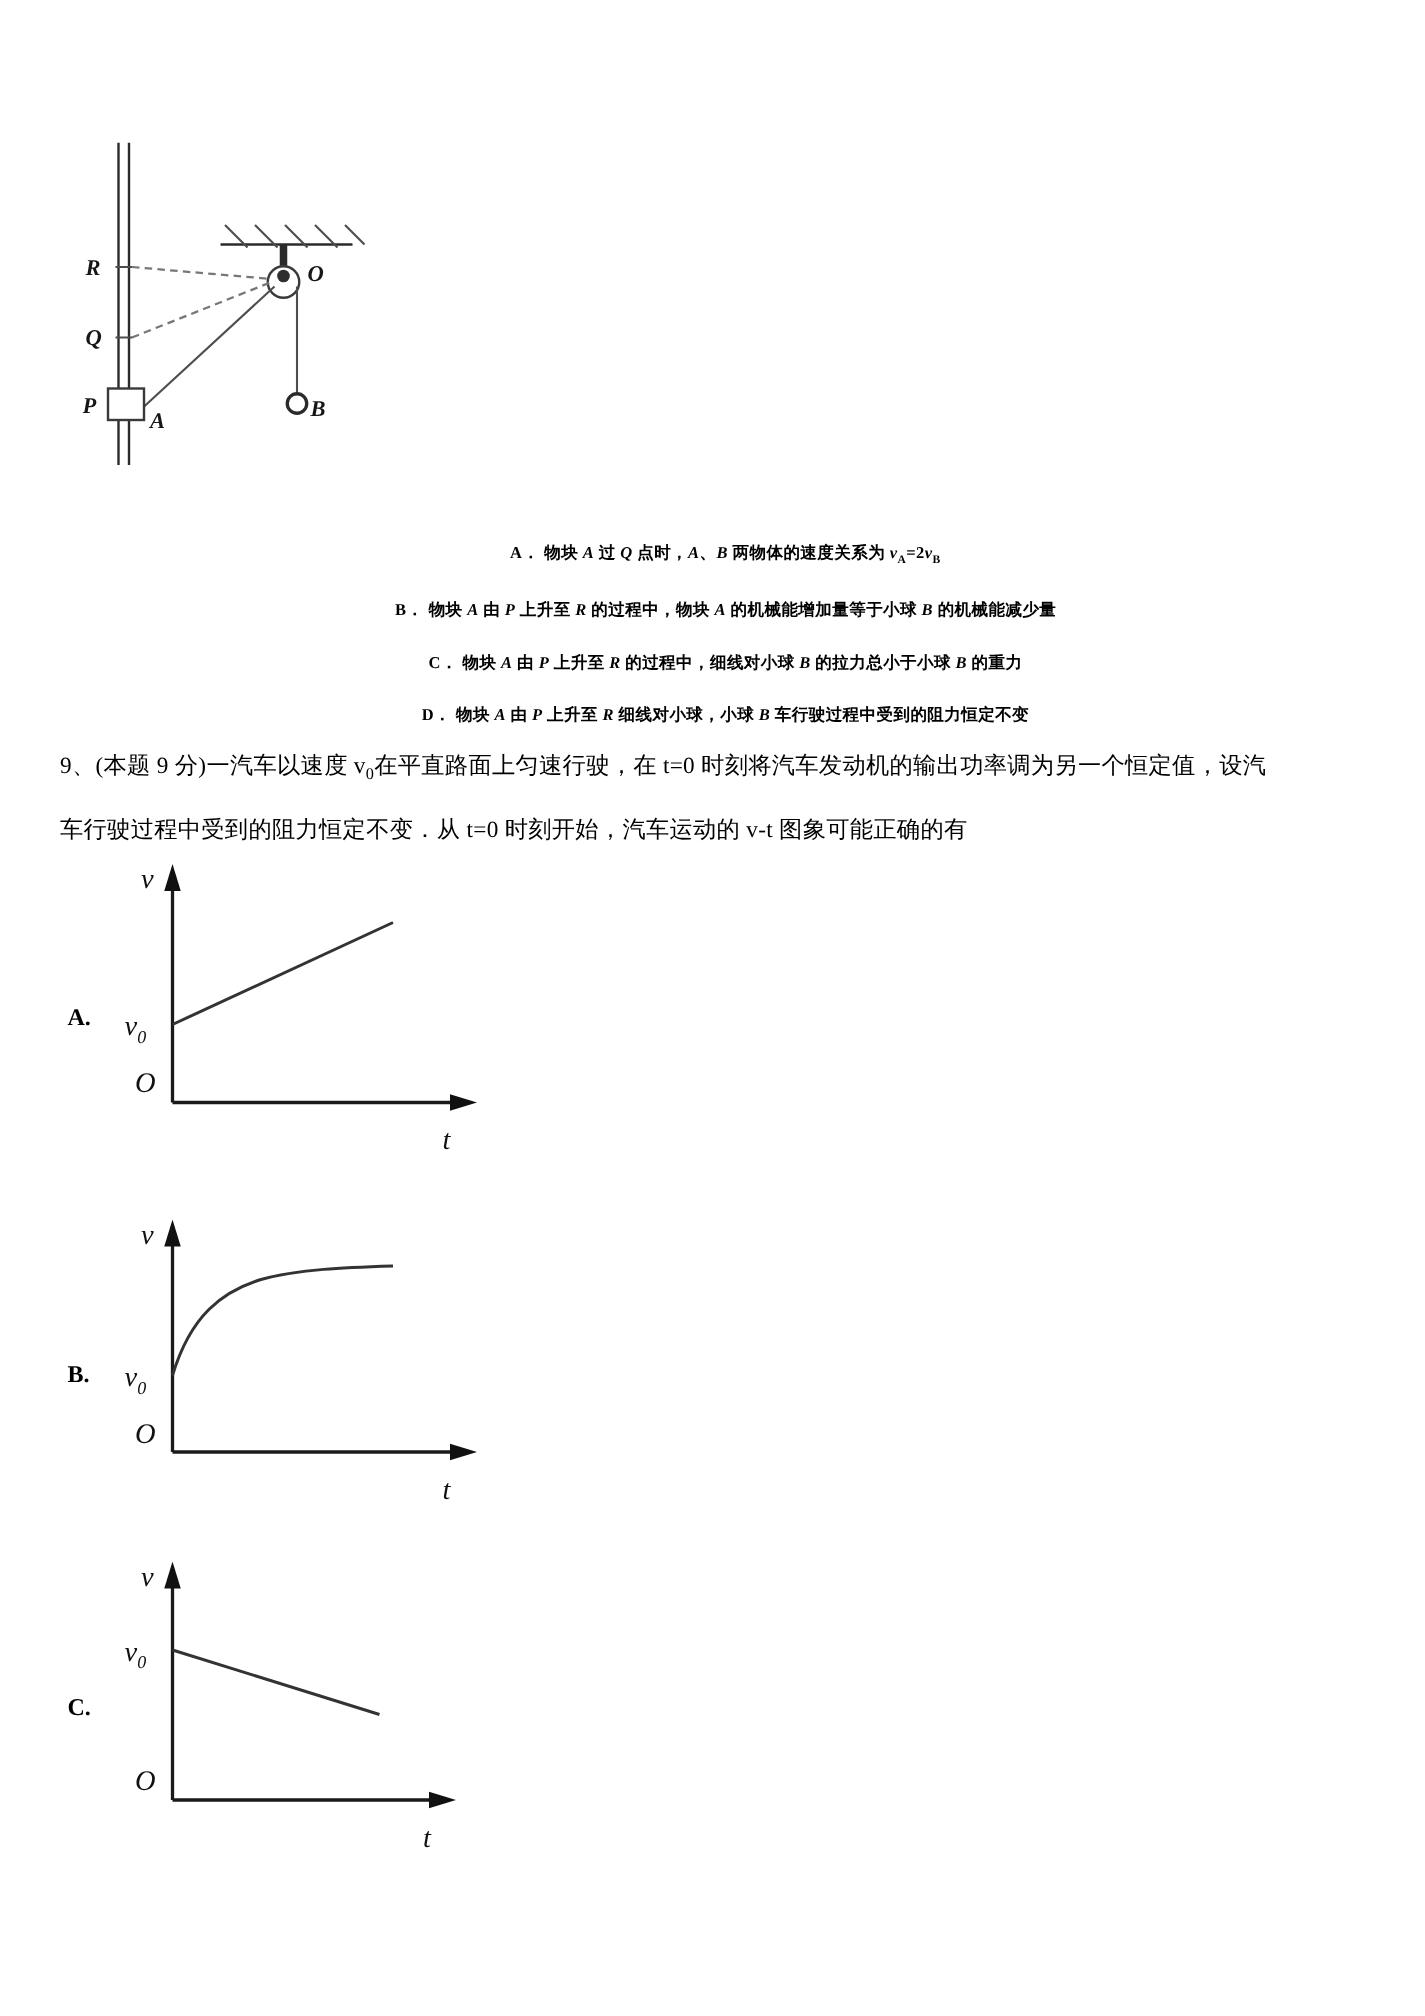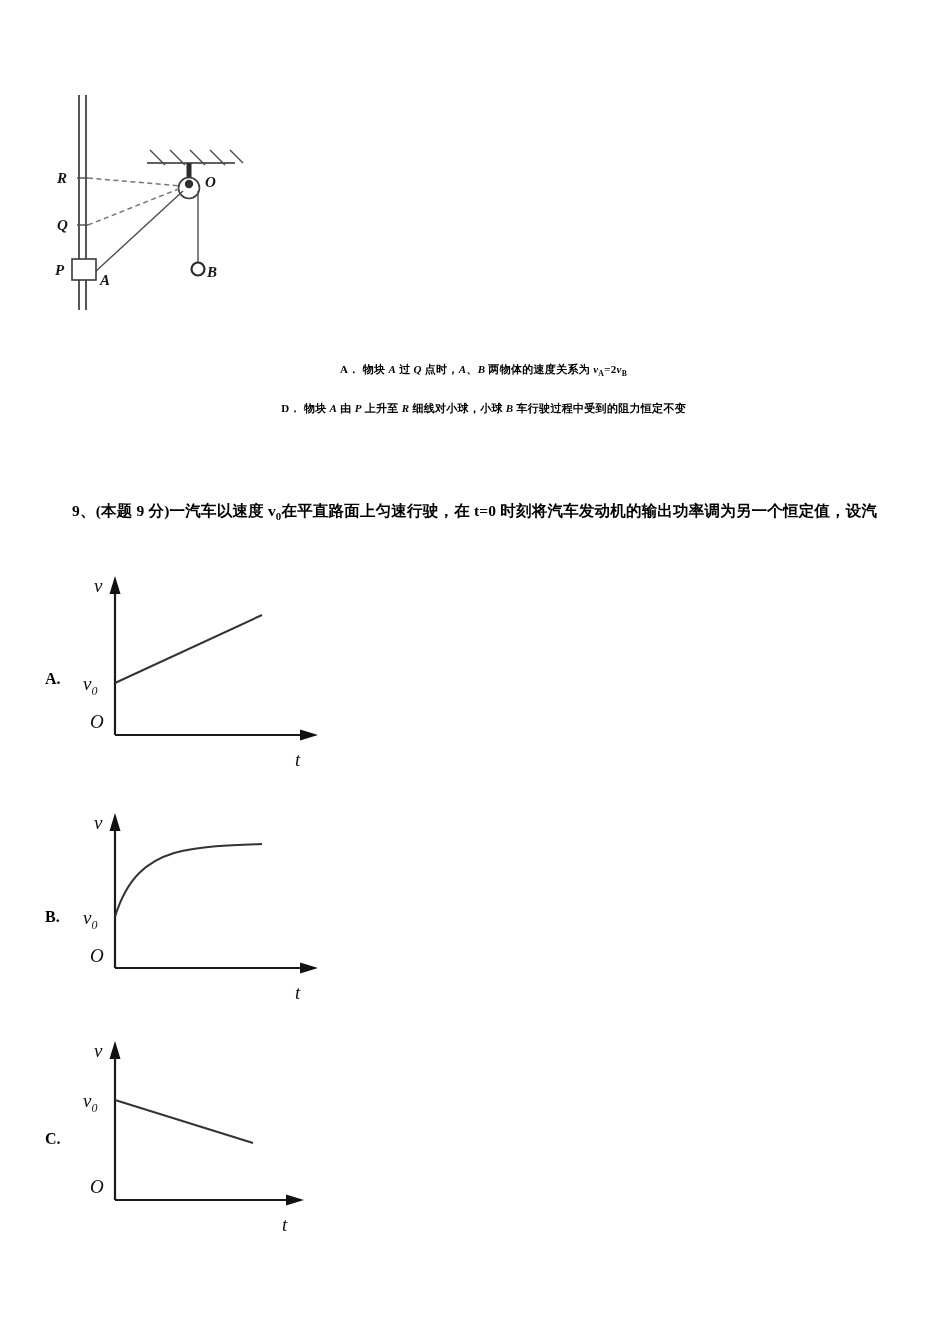--- a/index.html
+++ b/index.html
@@ -59,24 +59,23 @@
 
   
   #question9 {
     position: absolute;
     left: 40px;
     top: 492px;
     width: 880px;
   }
   #question9 .q-line {
     font-size: 15.5px;
-    font-weight: bold;
+    font-weight: normal;
     line-height: 38px;
     letter-spacing: 0.2px;
-    margin-left: 32px;
   }
 
   
   .graph-block {
     position: absolute;
     width: 330px;
     height: 215px;
   }
   #graph-a { left: 40px; top: 570px; }
   #graph-b { left: 40px; top: 805px; }
@@ -190,26 +189,33 @@
       <text class="fig-label" x="150" y="92">O</text>
       <text class="fig-label" x="152" y="182">B</text>
     </svg>
   </div>
 
   <div class="opt-list">
     <div class="opt-line">
       <span class="opt-tag">A．</span><span><span>物块 </span><span class="ital">A</span><span> 过 </span><span class="ital">Q</span><span> 点时，</span><span class="ital">A</span><span>、</span><span class="ital">B</span><span> 两物体的速度关系为 </span><span class="ital">v</span><sub>A</sub><span>=2</span><span class="ital">v</span><sub>B</sub></span>
     </div>
     <div class="opt-line">
+      <span class="opt-tag">B．</span><span><span>物块 </span><span class="ital">A</span><span> 由 </span><span class="ital">P</span><span> 上升至 </span><span class="ital">R</span><span> 的过程中，物块 </span><span class="ital">A</span><span> 的机械能增加量等于小球 </span><span class="ital">B</span><span> 的机械能减少量</span></span>
+    </div>
+    <div class="opt-line">
+      <span class="opt-tag">C．</span><span><span>物块 </span><span class="ital">A</span><span> 由 </span><span class="ital">P</span><span> 上升至 </span><span class="ital">R</span><span> 的过程中，细线对小球 </span><span class="ital">B</span><span> 的拉力总小于小球 </span><span class="ital">B</span><span> 的重力</span></span>
+    </div>
+    <div class="opt-line">
       <span class="opt-tag">D．</span><span><span>物块 </span><span class="ital">A</span><span> 由 </span><span class="ital">P</span><span> 上升至 </span><span class="ital">R</span><span> 细线对小球，小球 </span><span class="ital">B</span><span> 车行驶过程中受到的阻力恒定不变</span></span>
     </div>
   </div>
 
   <div id="question9">
     <div class="q-line"><span>9、</span><span>(本题 9 分)</span><span>一汽车以速度 </span><span>v</span><sub>0</sub><span>在平直路面上匀速行驶，在 t=0 时刻将汽车发动机的输出功率调为另一个恒定值，设汽</span></div>
+    <div class="q-line"><span>车行驶过程中受到的阻力恒定不变．从 t=0 时刻开始，汽车运动的 v-t 图象可能正确的有</span></div>
   </div>
 
   <div class="graph-block" id="graph-a">
     <div class="graph-label">A.</div>
     <svg class="graph-svg" viewBox="0 0 290 215" xmlns="http://www.w3.org/2000/svg">
 
       <line class="axis-line" x1="45" y1="165" x2="45" y2="22"></line>
       <polygon class="arrow-fill" points="45,6 39.5,24 50.5,24"></polygon>
 
       <line class="axis-line" x1="45" y1="165" x2="232" y2="165"></line>

